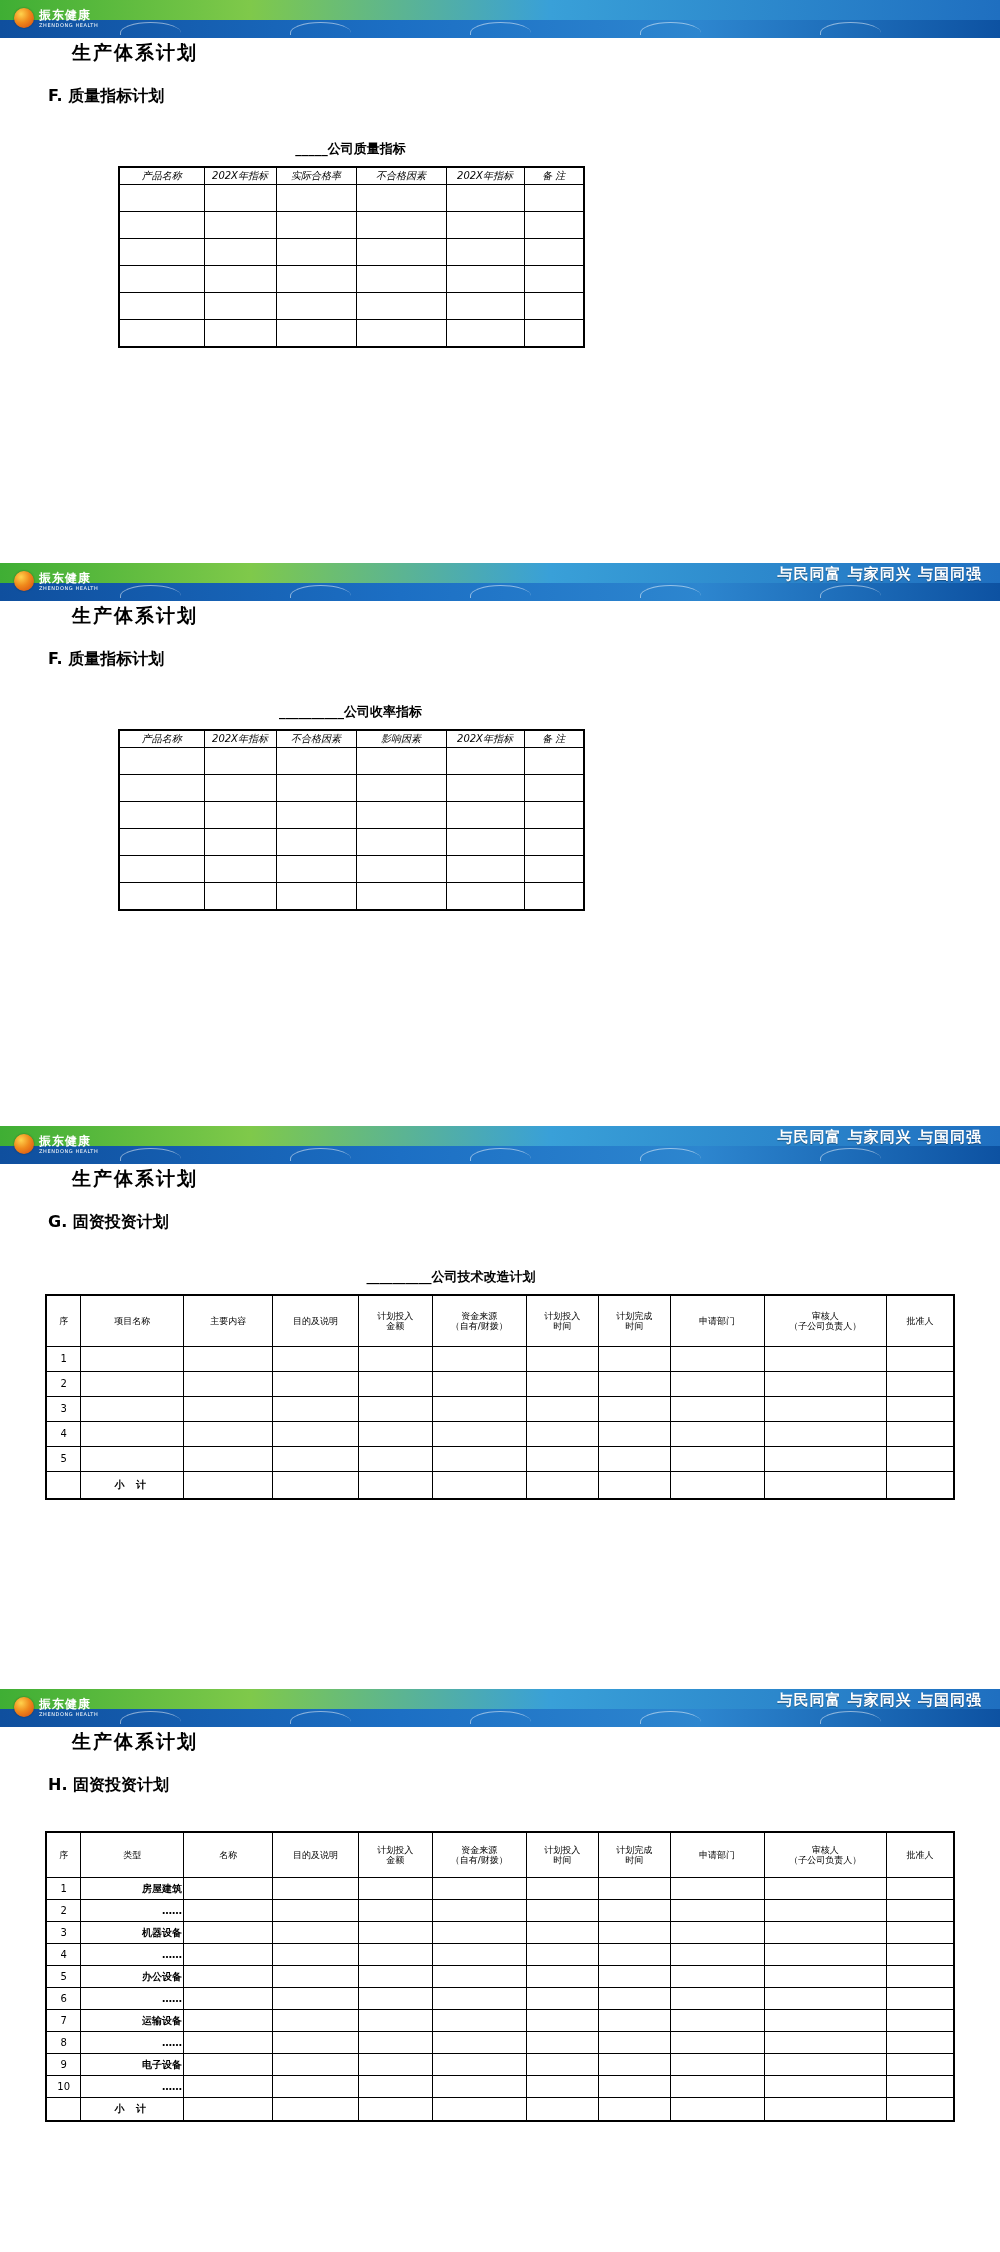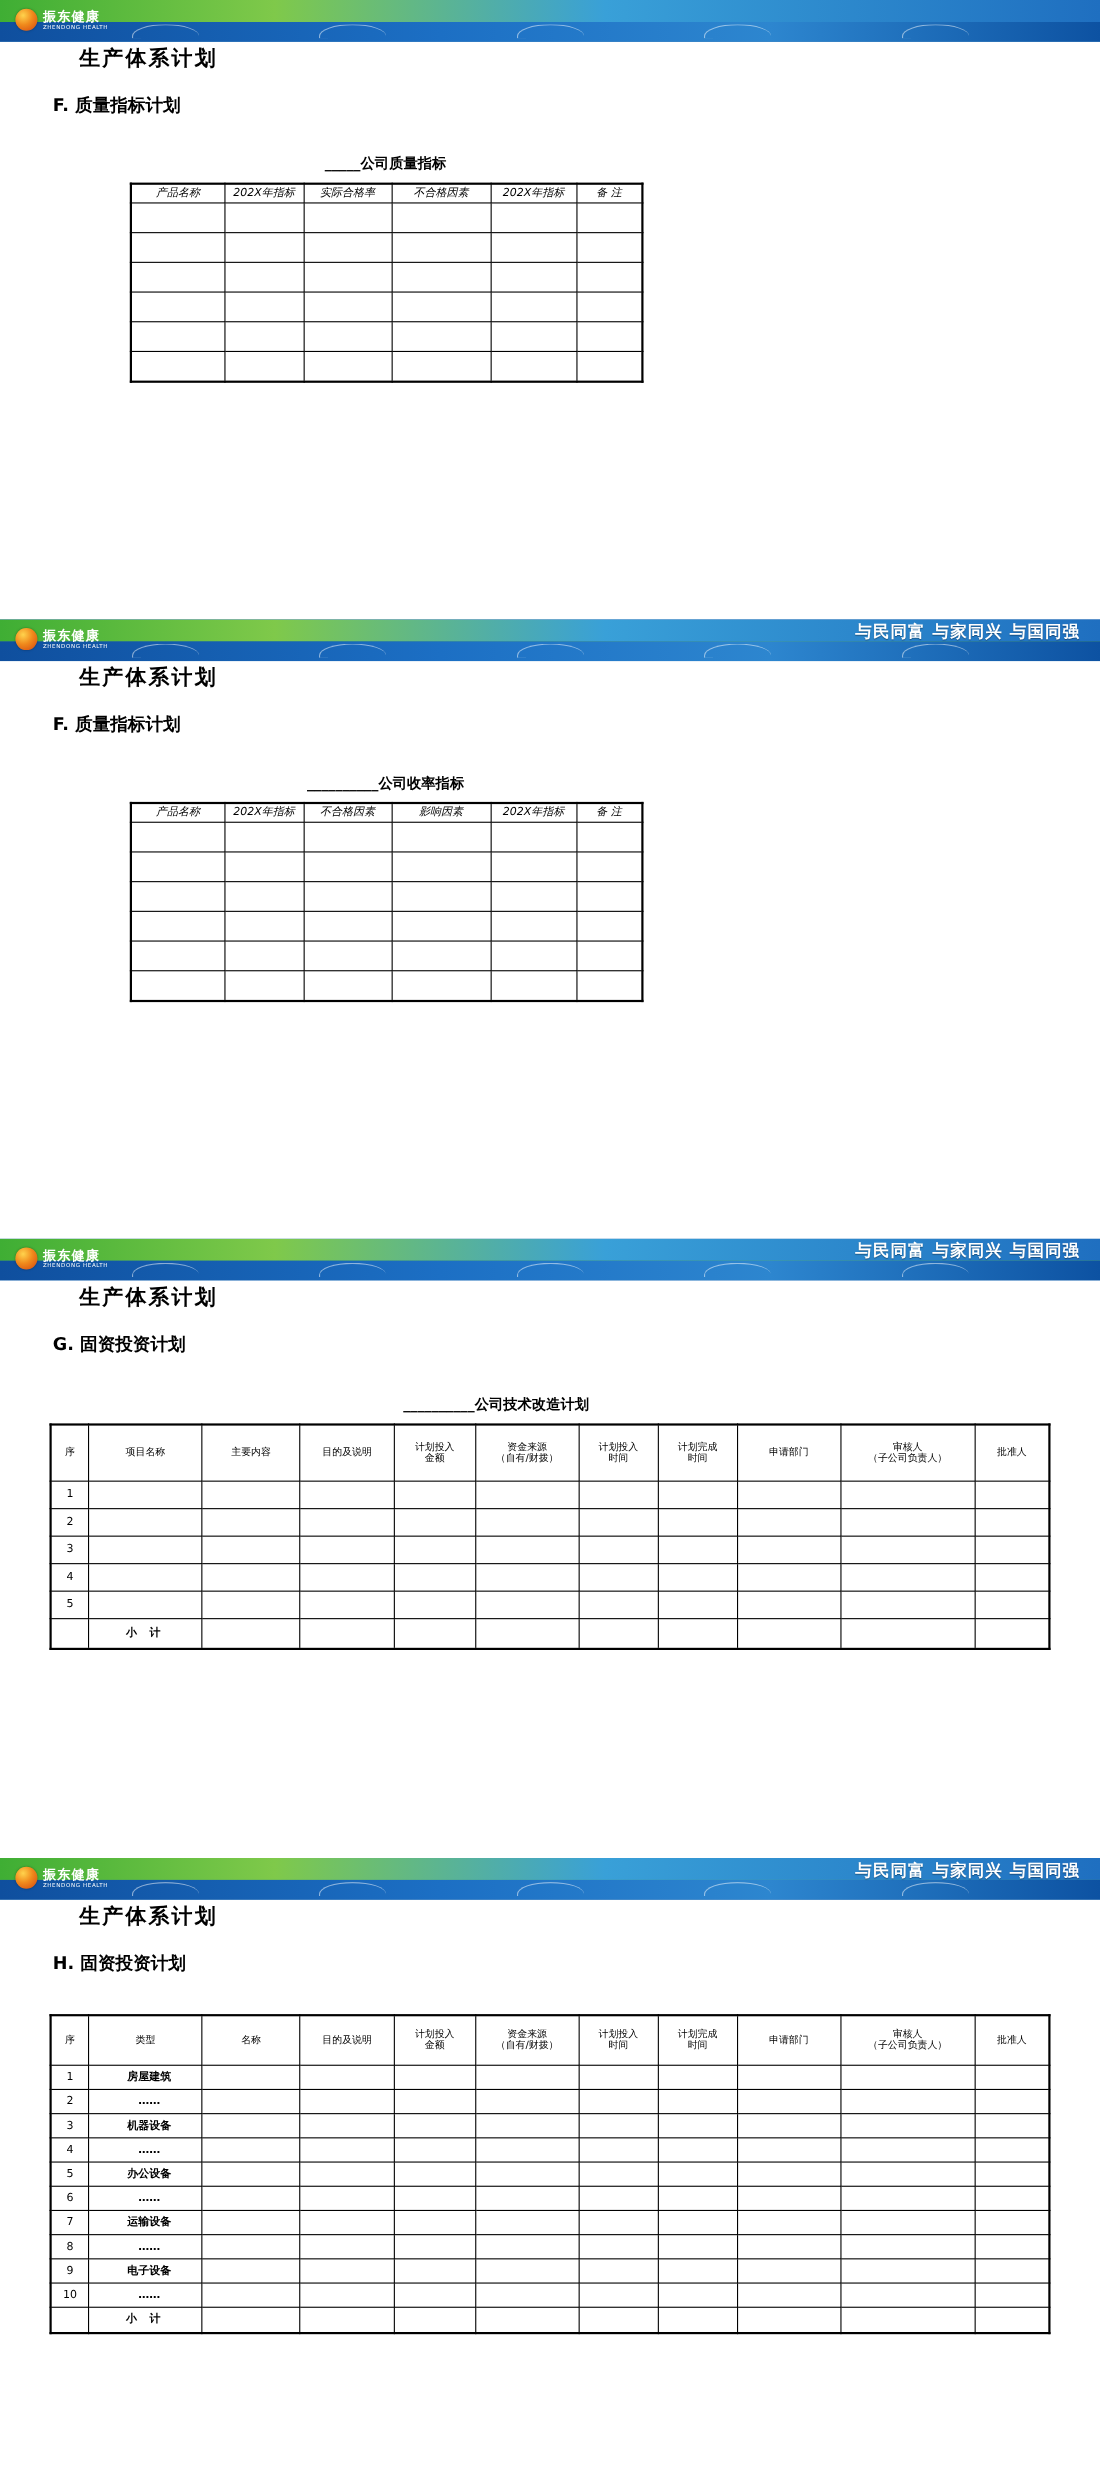--- a/index.html
+++ b/index.html
@@ -84,21 +84,21 @@
     font-weight:normal;
     text-align:center;
     vertical-align:middle;
     padding:2px 1px;
     line-height:1.15;
   }
   table th{font-weight:normal;}
   .outer{border:2px solid #000;}
   .hdr-italic{font-style:italic;font-size:10px;}
   .small-h{font-size:9px;}
-  .lbl-left{text-align:center;padding-left:8px;}
+  .lbl-left{text-align:right;padding-left:8px;}
   .bold{font-weight:bold;}
   .sp{letter-spacing:4px;}
 </style>
 </head>
 <body>
 
 <div class="page">
   <div class="band">
     <div class="green"></div>
     <div class="blue"></div>

